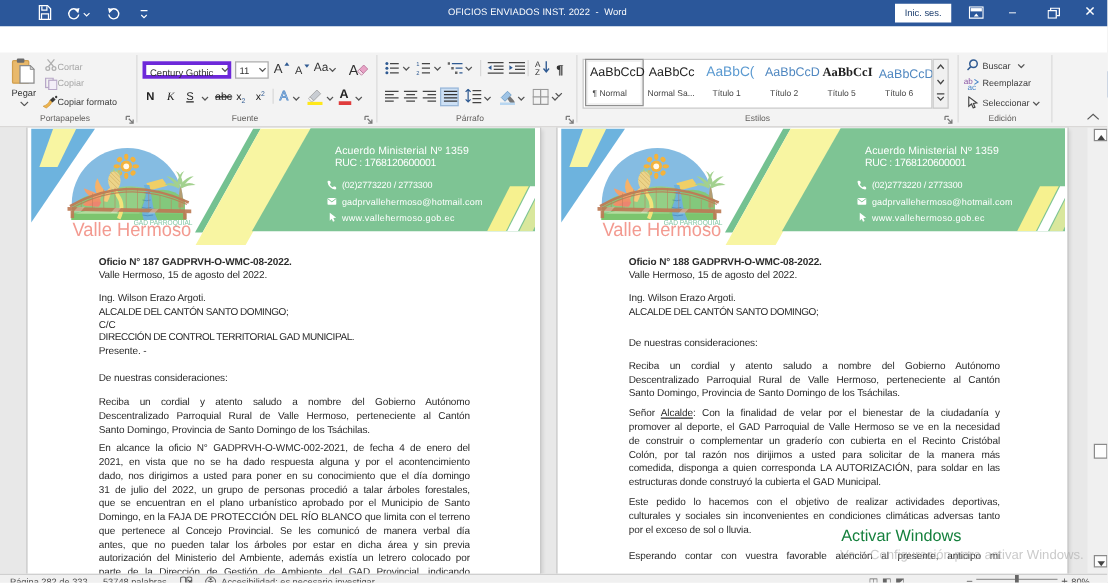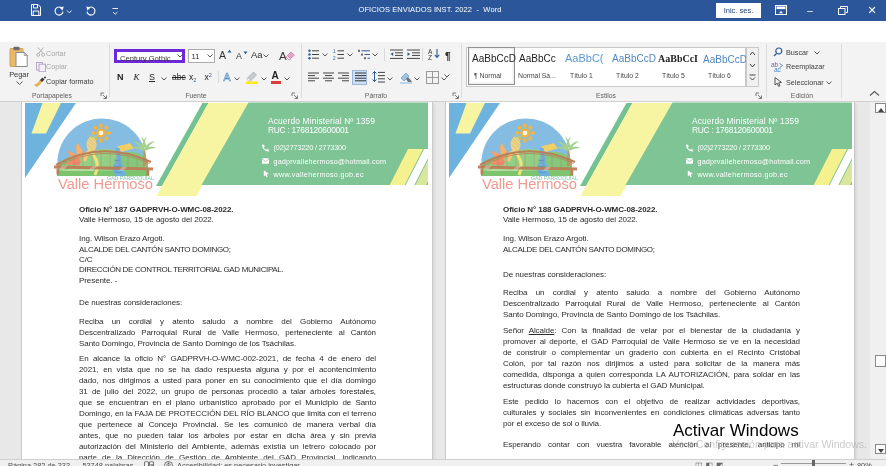--- a/index.html
+++ b/index.html
@@ -38,21 +38,21 @@
   .j { text-align:justify; text-align-last:justify; }
   .b { font-weight:bold; }
 
   
   #vscroll { position:absolute; left:870px; top:0; width:16px; height:357px; background:#f0f0f0; }
   .sbtn { position:absolute; left:5px; width:11px; height:10px; background:#fdfdfd; border:1px solid #8a8a8a; }
   .sbtn svg { display:block; margin:2.5px auto 0; }
 
   
   #statusbar { position:absolute; left:0; top:459px; width:886px; height:7px; background:#f0f0f0; border-top:1px solid #cfcfcf; font-size:7.4px; color:#4a4a4a; }
-  #watermark { position:absolute; left:673px; top:319px; color:#000000; font-size:17px; }
+  #watermark { position:absolute; left:673px; top:319px; color:#15803d; font-size:13px; }
   #watermark2 { position:absolute; left:672px; top:336px; color:#ababab; font-size:10.5px; opacity:0.62; }
 </style></head>
 <body>
 
 <div id="titlebar">
   <div id="title">OFICIOS ENVIADOS INST. 2022&nbsp;&nbsp;-&nbsp;&nbsp;Word</div>
   <svg class="abs" style="left:28px;top:3px" width="100" height="15" viewBox="0 0 100 15">
     <g stroke="#fff" fill="none" stroke-width="1">
       <path d="M3.5,1.5 h6.5 l2.5,2.5 v8.5 h-9 z"></path>
       <path d="M5.5,2 v3 h4 v-3 M5.2,12.5 v-4.5 h5.6 v4.5"></path>

